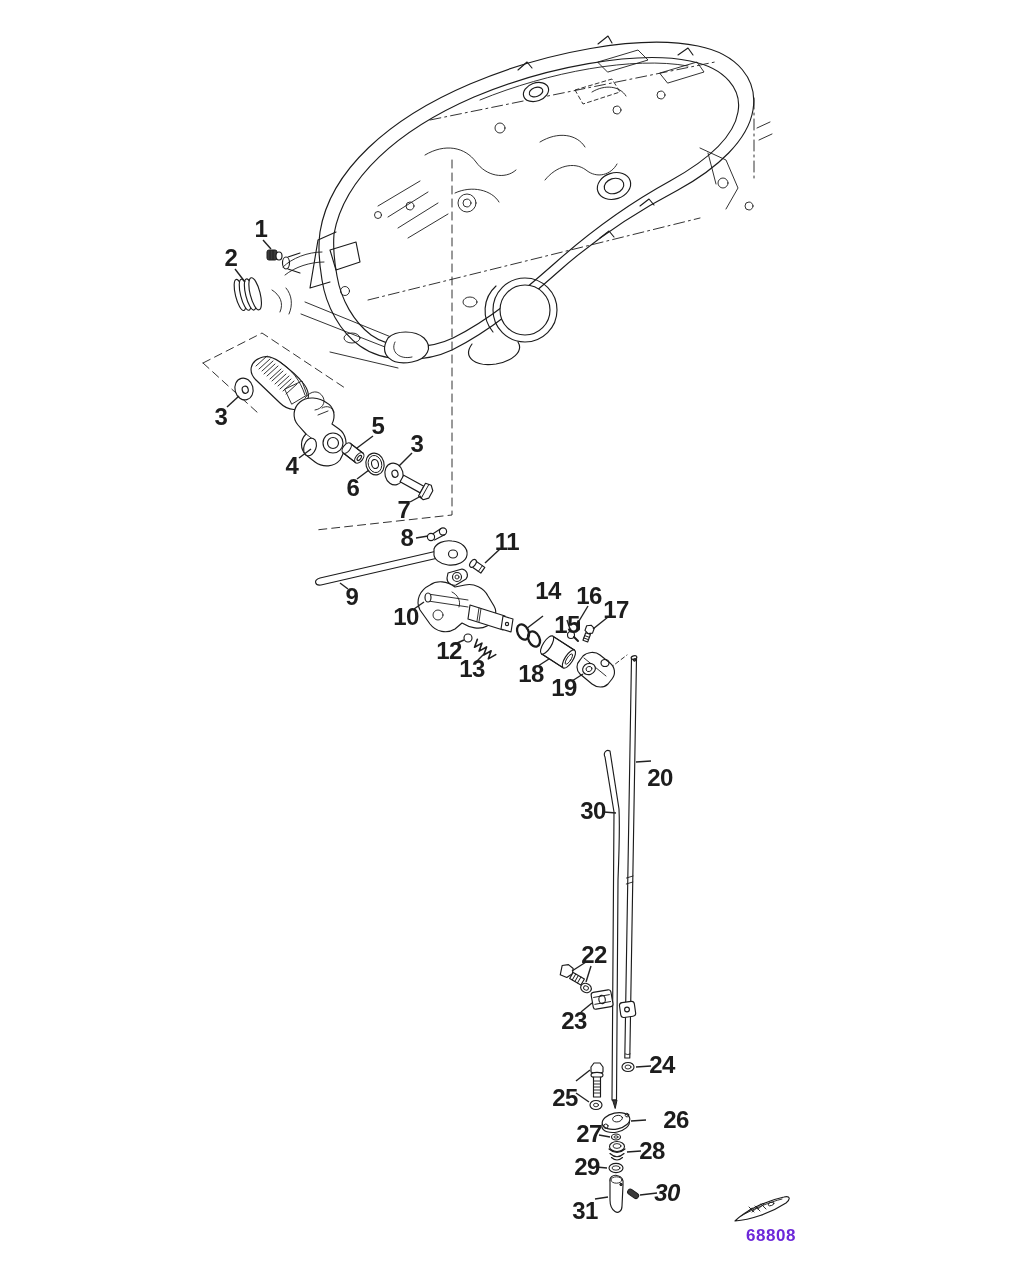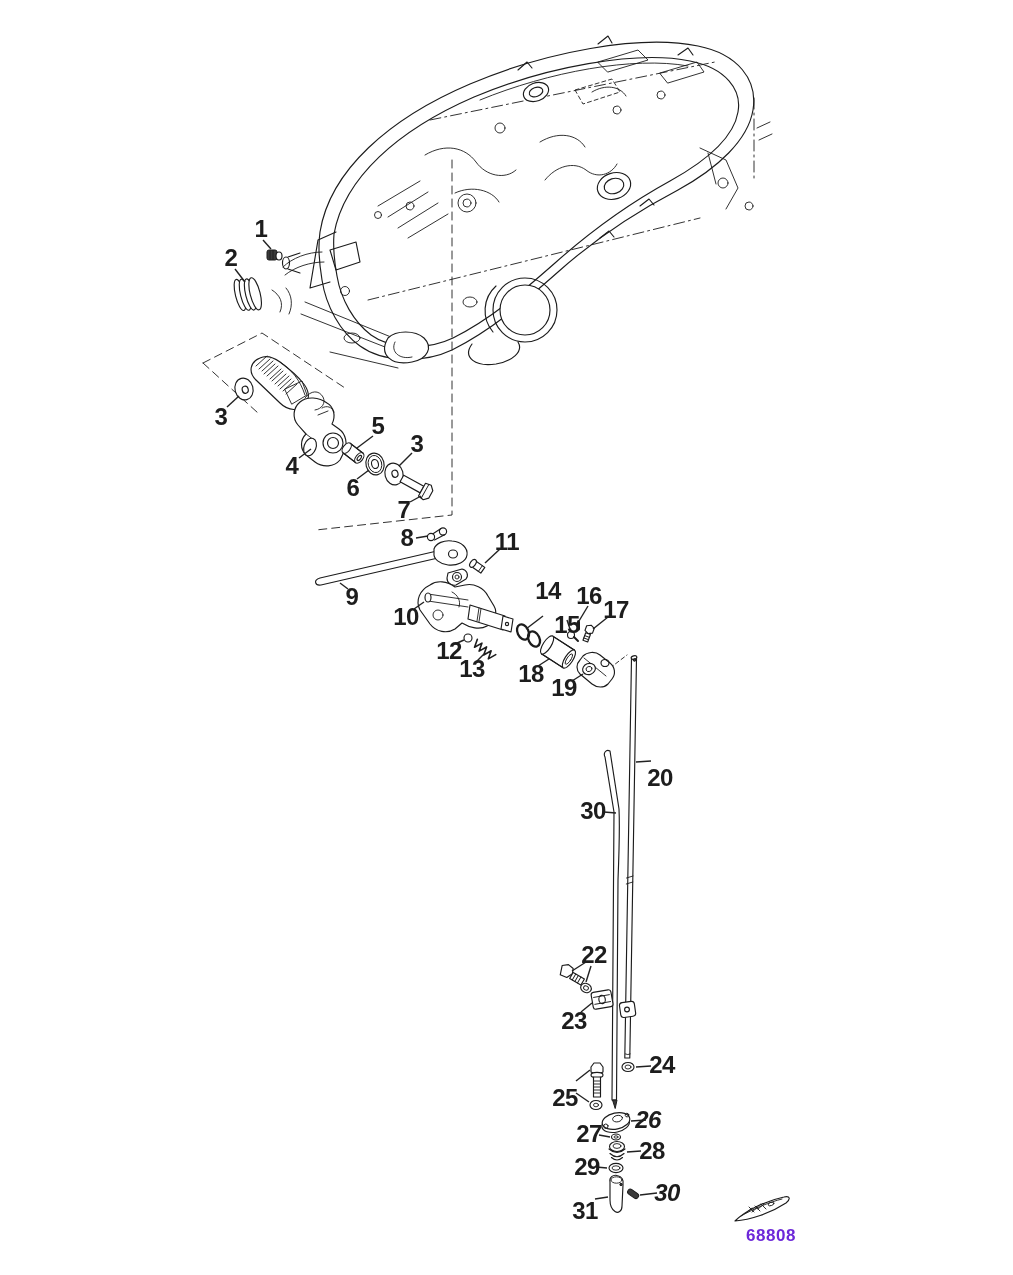--- a/index.html
+++ b/index.html
@@ -362,19 +362,19 @@
     <div class="callout" style="left: 589px; top: 596px;">16</div>
     <div class="callout" style="left: 616px; top: 610px;">17</div>
     <div class="callout" style="left: 531px; top: 674px;">18</div>
     <div class="callout" style="left: 564px; top: 688px;">19</div>
     <div class="callout" style="left: 660px; top: 760px; margin-top: 18px;">20</div>
     <div class="callout" style="left: 593px; top: 811px;">30</div>
     <div class="callout" style="left: 594px; top: 955px;">22</div>
     <div class="callout" style="left: 574px; top: 1021px;">23</div>
     <div class="callout" style="left: 662px; top: 1065px;">24</div>
     <div class="callout" style="left: 565px; top: 1088px; margin-top: 10px;">25</div>
-    <div class="callout" style="left: 648px; top: 1120px; font-style: italic;">26</div>
+    <div class="callout" style="left: 676px; top: 1120px;">26</div>
     <div class="callout" style="left: 589px; top: 1134px;">27</div>
     <div class="callout" style="left: 652px; top: 1151px;">28</div>
     <div class="callout" style="left: 587px; top: 1167px;">29</div>
     <div class="callout" style="left: 667px; top: 1193px; font-style: italic;">30</div>
     <div class="callout" style="left: 585px; top: 1199px; margin-top: 12px;">31</div>
   </div>
 
 </body></html>

